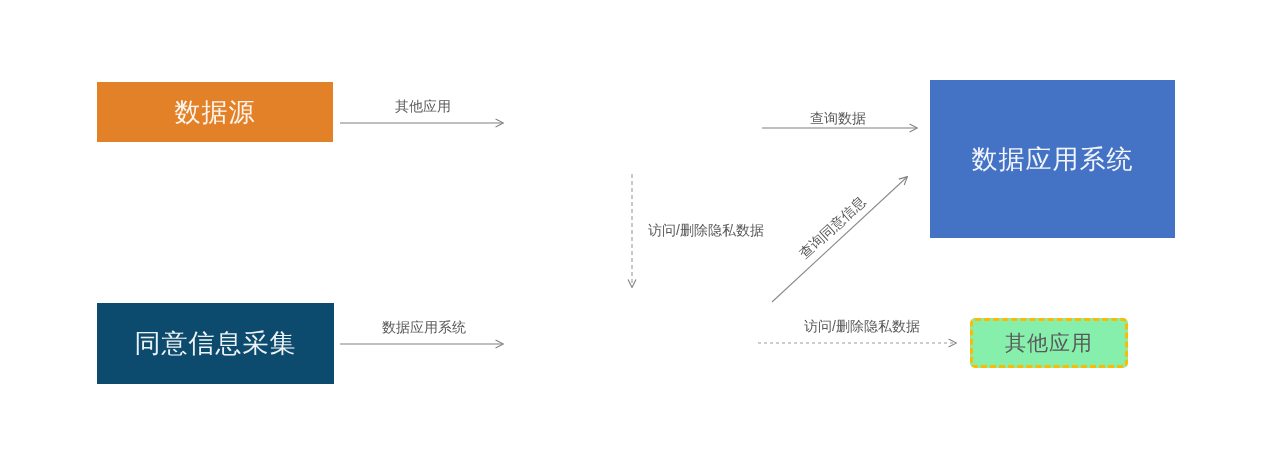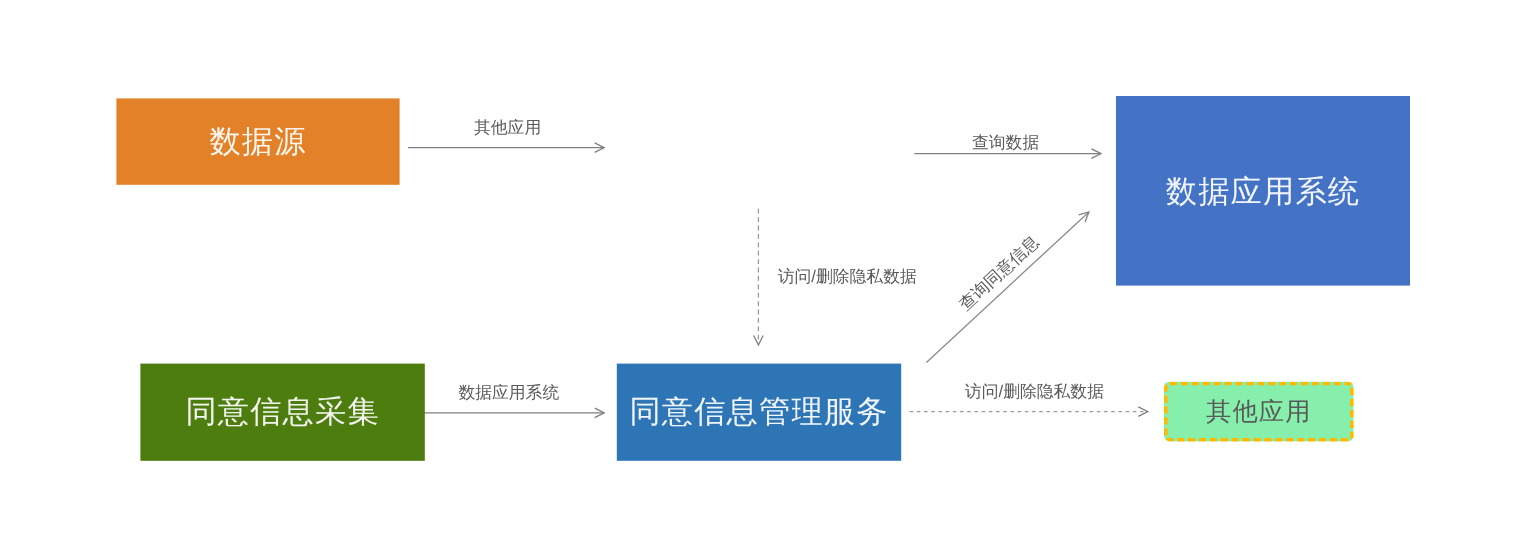--- a/index.html
+++ b/index.html
@@ -12,21 +12,21 @@
   }
   .edges{position:absolute;left:0;top:0;width:1280px;height:460px;}
   .node{
     position:absolute;
     display:flex;align-items:center;justify-content:center;
     color:rgba(255,255,255,0.93);
     font-size:26px;
     letter-spacing:1px;
     box-sizing:border-box;
   }
-  .node-data-source{left:97px;top:82px;width:236px;height:72px;}
+  .node-data-source{left:97px;top:82px;width:236px;height:60px;}
   .node-dataset-management{left:514px;top:83px;width:237px;height:79px;}
   .node-data-application-system{left:930px;top:80px;width:245px;height:158px;}
   .node-consent-collection{left:97px;top:303px;width:237px;height:81px;}
   .node-consent-management-service{left:514px;top:303px;width:237px;height:81px;}
   .node-other-applications{
     left:970px;top:318px;width:158px;height:50px;
     background:#86efac;
     border:3px dashed #FFB900;
     border-radius:5px;
     color:#595959;
@@ -65,27 +65,24 @@
 
   <div class="node node-data-source" style="background-color: rgb(226, 129, 39);">
     <span class="node-label">数据源</span>
   </div>
 
 
   <div class="node node-data-application-system" style="background-color: rgb(68, 114, 196);">
     <span class="node-label">数据应用系统</span>
   </div>
 
-  <div class="node node-consent-collection" style="background-color: #4d7c0f; margin-left: 20px;">
+  <div class="node node-consent-collection" style="background-color: #0c4a6e;">
     <span class="node-label">同意信息采集</span>
   </div>
 
-  <div class="node node-consent-management-service" style="background-color: rgb(46, 117, 182);">
-    <span class="node-label">同意信息管理服务</span>
-  </div>
 
   <div class="node node-other-applications" style="border-color: rgb(255, 185, 0);">
     <span class="node-label">其他应用</span>
   </div>
 
   <div class="edge-label" style="left:423px;top:107px">其他应用</div>
 
   <div class="edge-label" style="left:838px;top:119px">查询数据</div>
 
   <div class="edge-label" style="left:706px;top:231px">访问/删除隐私数据</div>

